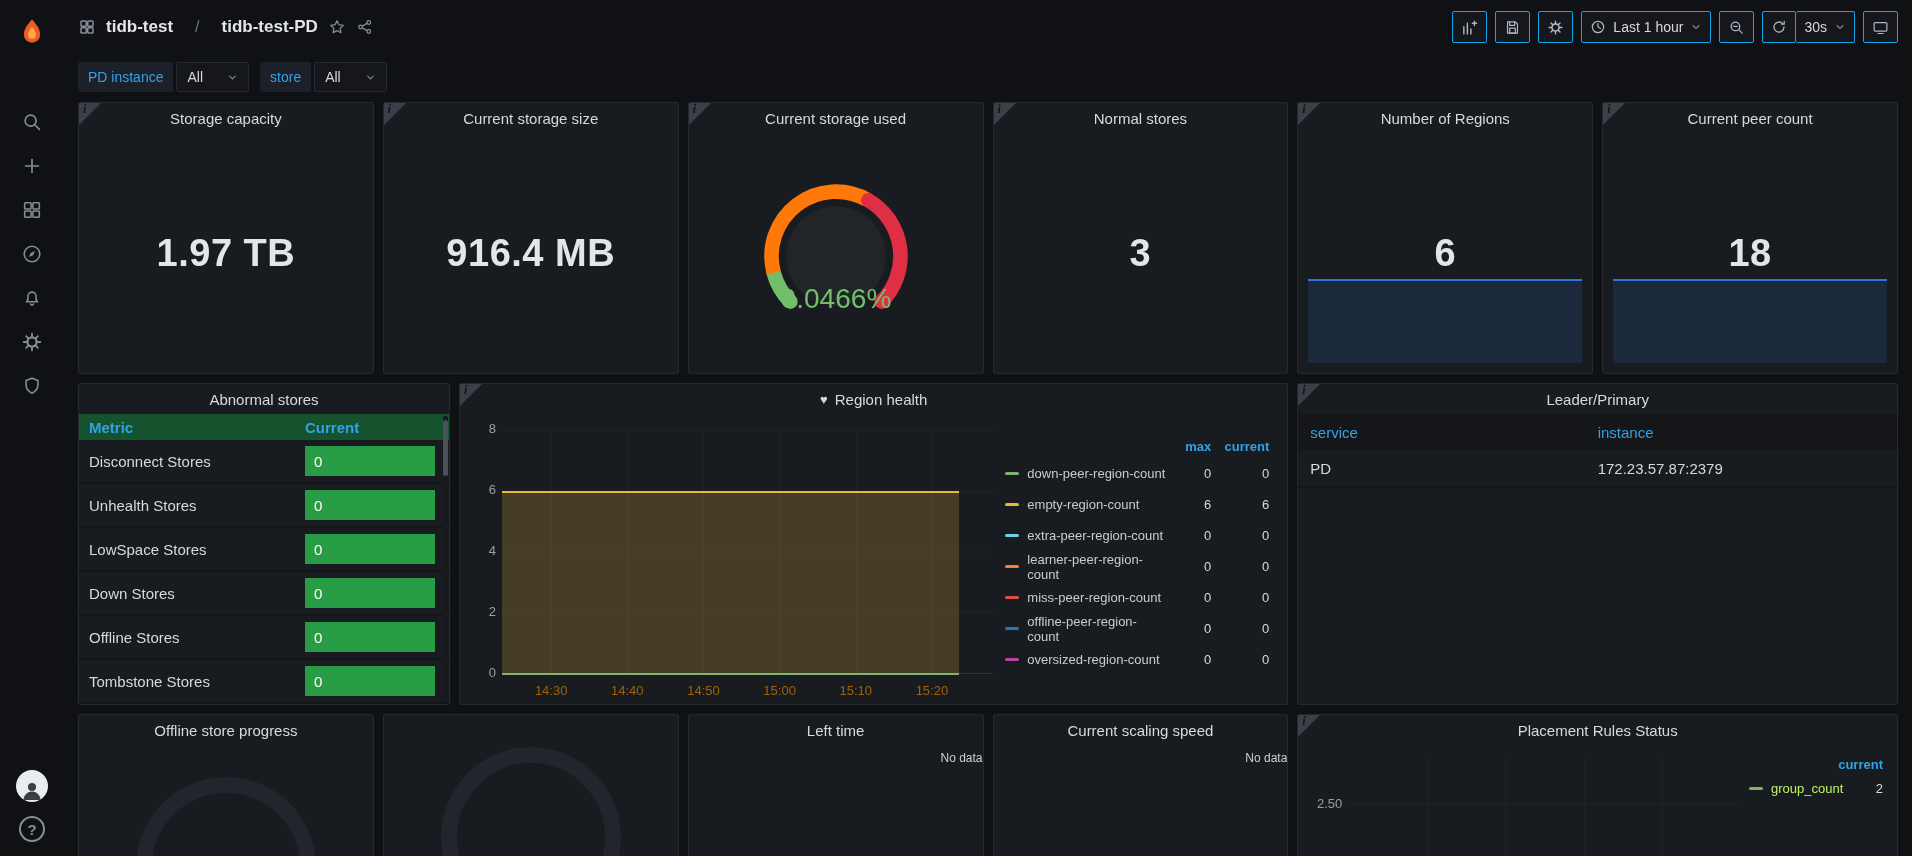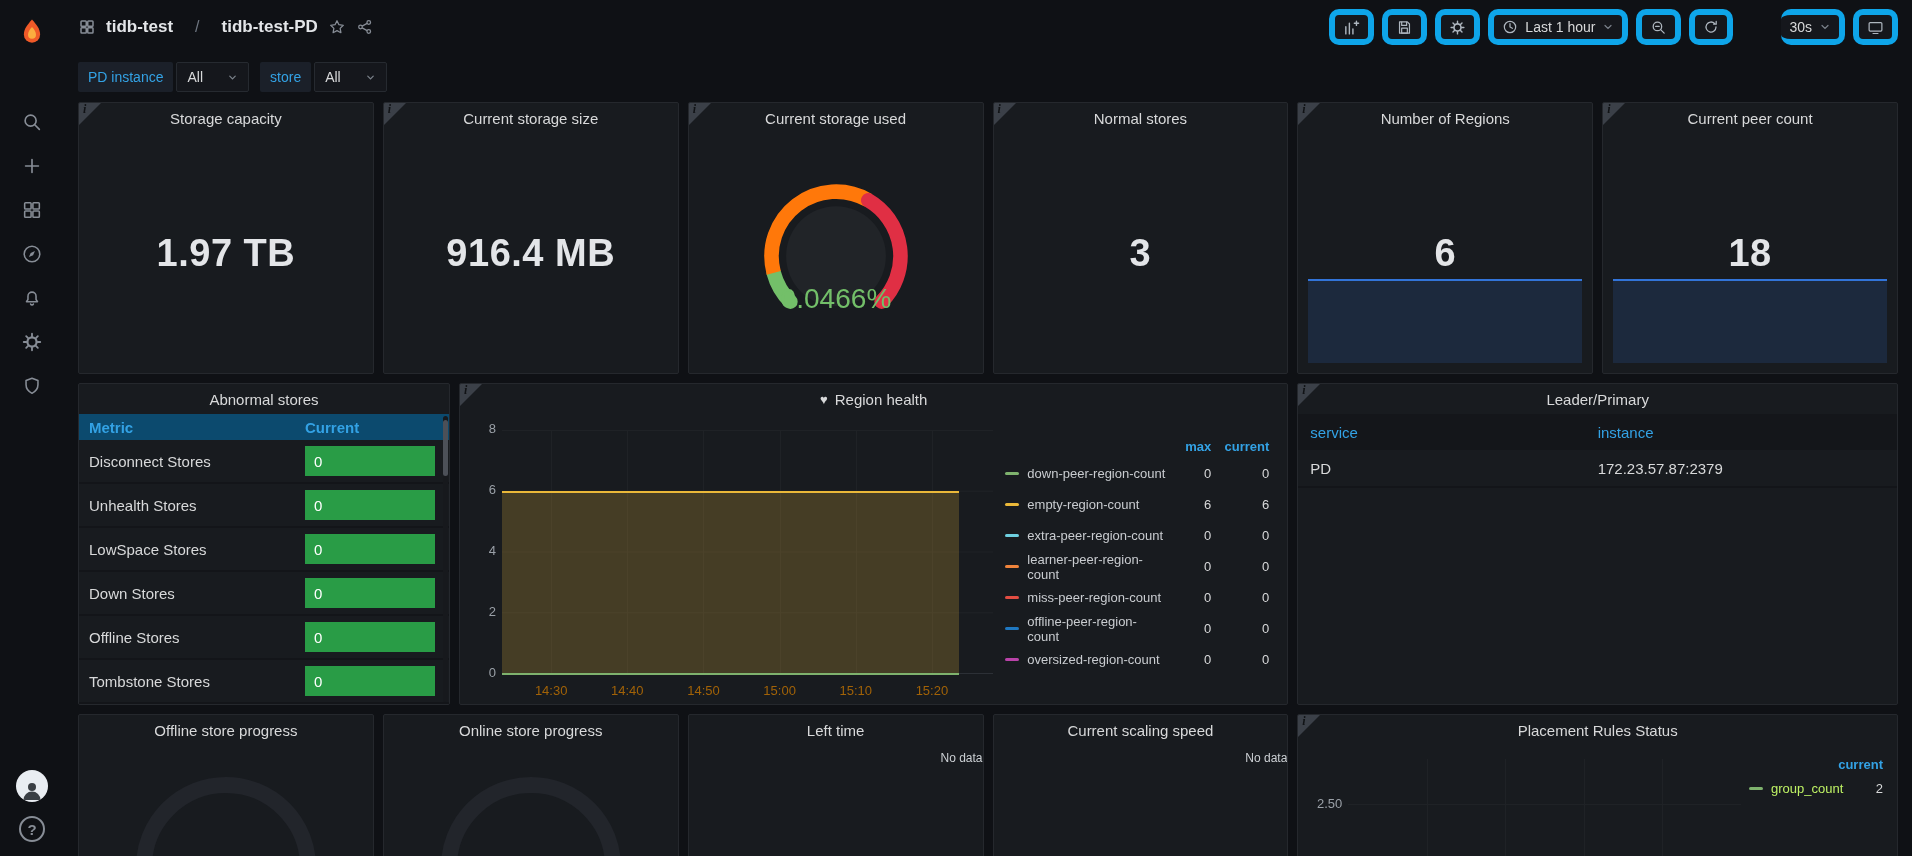--- a/index.html
+++ b/index.html
@@ -23,23 +23,23 @@
   
   .main { flex: 1; min-width: 0; display: flex; flex-direction: column; }
 
   
   .topbar { height: 54px; flex: none; display: flex; align-items: center; padding: 0 14px; gap: 10px; }
   .crumb { display: flex; align-items: center; gap: 22px; }
   .crumb-part { font-size: 17px; font-weight: 600; color: #e3e5e8; cursor: pointer; }
   .crumb-sep { color: #6e7680; font-size: 16px; }
   .tb-icon { color: #878d96; cursor: pointer; display: flex; align-items: center; }
   .top-right { margin-left: auto; display: flex; align-items: center; gap: 8px; }
-  .hbtn { height: 32px; min-width: 34px; padding: 12px 8px; display: inline-flex; align-items: center; justify-content: center; gap: 7px; background: #15171c; border: 6px solid #0ea5e9; border-radius: 10px; color: #aeb6bf; font-size: 14px; cursor: pointer; }
+  .hbtn { height: 32px; min-width: 34px; padding: 12px 8px; display: inline-flex; align-items: center; justify-content: center; gap: 7px; background: #15171c; border: 1px solid #0ea5e9; border-radius: 2px; color: #aeb6bf; font-size: 14px; cursor: pointer; }
   .hbtn .lbl { color: #d8d9da; white-space: nowrap; }
-  .btn-group { display: flex; gap: 48px; }
+  .btn-group { display: flex; }
   .btn-group .hbtn + .hbtn { border-left: none; }
 
   
   .vars { flex: none; display: flex; align-items: center; padding: 8px 14px 2px; }
   .var-group { display: flex; margin-right: 11px; }
   .chip { height: 30px; display: flex; align-items: center; padding: 0 10px; font-size: 14px; border-radius: 2px; }
   .chip.vlabel { background: #1b2029; color: var(--c, #33a2e5); font-weight: 500; cursor: pointer; }
   .chip.vvalue { background: #15171c; border: 1px solid #262a30; margin-left: 3px; color: #d8d9da; gap: 24px; cursor: pointer; }
   .caret { color: #7b828b; }
 
@@ -54,21 +54,21 @@
   .info-corner { position: absolute; top: -1px; left: -1px; width: 0; height: 0; border-top: 24px solid #3b4048; border-right: 24px solid transparent; cursor: pointer; z-index: 2; }
   .info-corner span { position: absolute; top: -24px; left: 5px; font: italic 700 12px "Liberation Serif", serif; color: #101215; }
 
   .stat { flex: 1; display: flex; align-items: center; justify-content: center; font-size: 38px; font-weight: 600; color: #e3e5e8; letter-spacing: .5px; }
   .stat.spark-stat { align-items: flex-end; padding-bottom: 98px; }
   .spark { position: absolute; left: 10px; right: 10px; bottom: 10px; height: 84px; background: rgba(50,116,217,.16); border-top: 2px solid var(--c, #3274d9); }
 
   .gauge-body { flex: 1; display: flex; align-items: center; justify-content: center; }
 
   
-  .t-head { display: grid; grid-template-columns: 1fr 130px; height: 34px; align-items: center; background: #0c4a6e; padding: 0 14px 0 10px; font-size: 15px; font-weight: 600; color: var(--c, #33a2e5); }
+  .t-head { display: grid; grid-template-columns: 1fr 130px; height: 34px; align-items: center; background: #14532d; padding: 0 14px 0 10px; font-size: 15px; font-weight: 600; color: var(--c, #33a2e5); }
   .t-row { display: grid; grid-template-columns: 1fr 130px; height: 44px; align-items: center; padding: 0 14px 0 10px; border-bottom: 2px solid #131519; font-size: 15px; color: #d8d9da; }
   .pill { height: 30px; display: flex; align-items: center; padding: 0 9px; background: var(--c, #299c46); color: #fff; font-size: 15px; }
   .scroll-track { position: absolute; right: 1px; top: 32px; bottom: 2px; width: 5px; background: #17191d; border-radius: 3px; }
   .scroll-thumb { position: absolute; right: 1px; top: 36px; width: 5px; height: 56px; background: #4c5058; border-radius: 3px; cursor: grab; }
 
   
   .rh-body { flex: 1; display: flex; min-height: 0; padding: 8px 8px 2px 6px; }
   .rh-chart { flex: 1; position: relative; margin: 8px 8px 28px 36px; }
   .plot-grid { position: absolute; inset: 0; background-image: linear-gradient(#1f2226 1px, transparent 1px); background-size: 100% 25%; border-bottom: 1px solid #2c3036; }
   .vline { position: absolute; top: 0; bottom: 0; width: 1px; background: #1f2226; }
@@ -478,21 +478,20 @@
         <span>172.23.57.87:2379</span>
       </div>
     </section>
 
     <section class="panel s4">
       <div class="ptitle">Offline store progress</div>
       <div class="ring"></div>
     </section>
 
     <section class="panel s4">
-      <div class="ptitle">Online store progress</div>
       <div class="ring"></div>
     </section>
 
     <section class="panel s4">
       <div class="ptitle">Left time</div>
       <div class="nodata">No data</div>
     </section>
 
     <section class="panel s4">
       <div class="ptitle">Current scaling speed</div>

